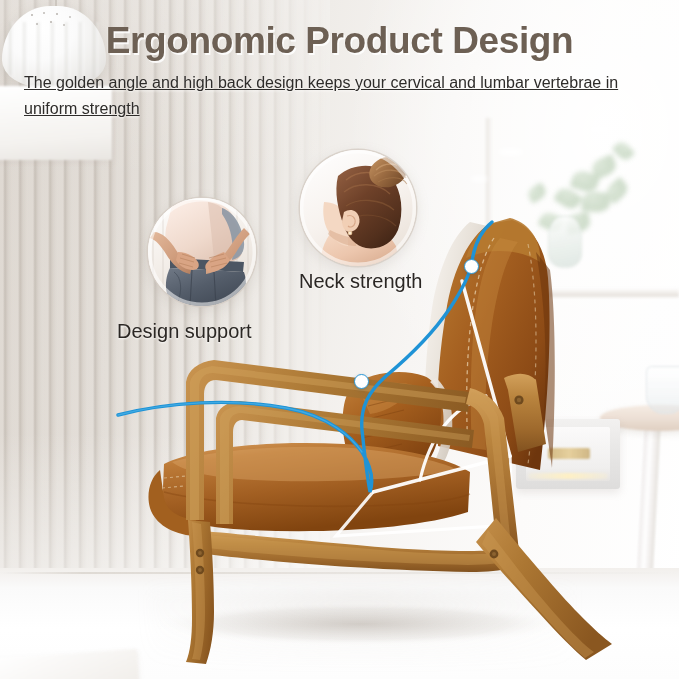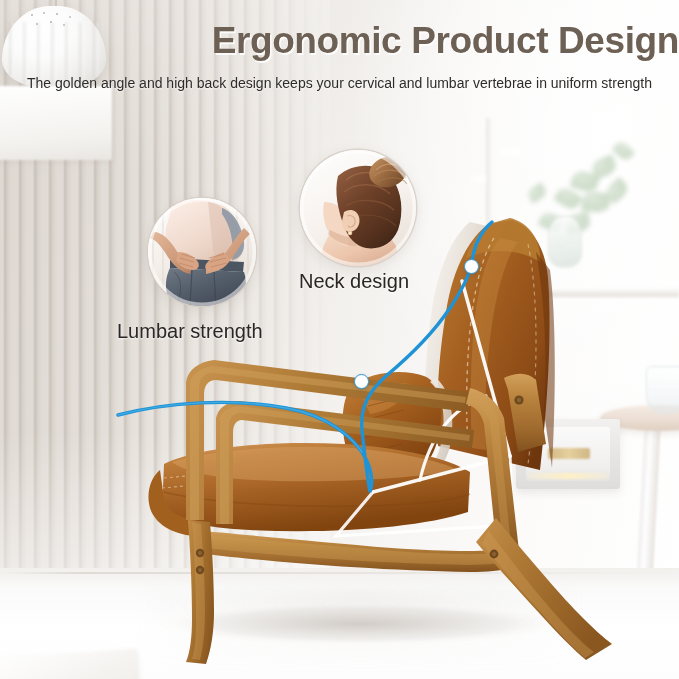--- a/index.html
+++ b/index.html
@@ -282,39 +282,40 @@
   }
 
   
   #chair { position: absolute; left: 0; top: 0; width: 679px; height: 679px; }
 
   
   .headline {
     position: absolute;
     left: 0; top: 20px;
     width: 679px;
-    text-align: right;
+    text-align: center;
     font-size: 37px;
     font-weight: bold;
     letter-spacing: -0.4px;
     color: #6d6054;
     text-shadow: 1.5px 1.5px 0 rgba(255,255,255,.85),
                  -0.5px -0.5px 0 rgba(255,255,255,.5);
     white-space: nowrap;
   }
 
   .subhead {
     position: absolute;
     left: 24px; top: 70px;
     width: 631px;
-    text-align: center;
-    font-size: 14px;
+    text-align: left;
+    font-size: 16px;
     line-height: 26px;
     color: #2e2c2a;
     text-shadow: 0 1px 2px rgba(255,255,255,.8);
+    text-decoration: underline;
   }
 
   .callout-label {
     position: absolute;
     font-size: 20px;
     color: #2b2724;
     white-space: nowrap;
     text-shadow: 0 1px 2px rgba(255,255,255,.85);
   }
   .label-lumbar { left: 117px; top: 320px; }
@@ -712,18 +713,18 @@
       <circle cx="50" cy="83" r="1.1" fill="#fff4e2"></circle>
 
       <circle cx="58" cy="58" r="57" fill="none" stroke="rgba(255,255,255,0.55)" stroke-width="5"></circle>
     </svg>
   </div>
 
   <div class="headline">Ergonomic Product Design</div>
 
   <div class="subhead">The golden angle and high back design keeps your cervical and lumbar vertebrae in uniform strength</div>
 
-  <div class="callout-label label-lumbar">Lumbar strength</div>
-
-  <div class="callout-label label-neck">Neck design</div>
+  <div class="callout-label label-lumbar">Design support</div>
+
+  <div class="callout-label label-neck">Neck strength</div>
 
 
 </div>
 
 </body></html>

